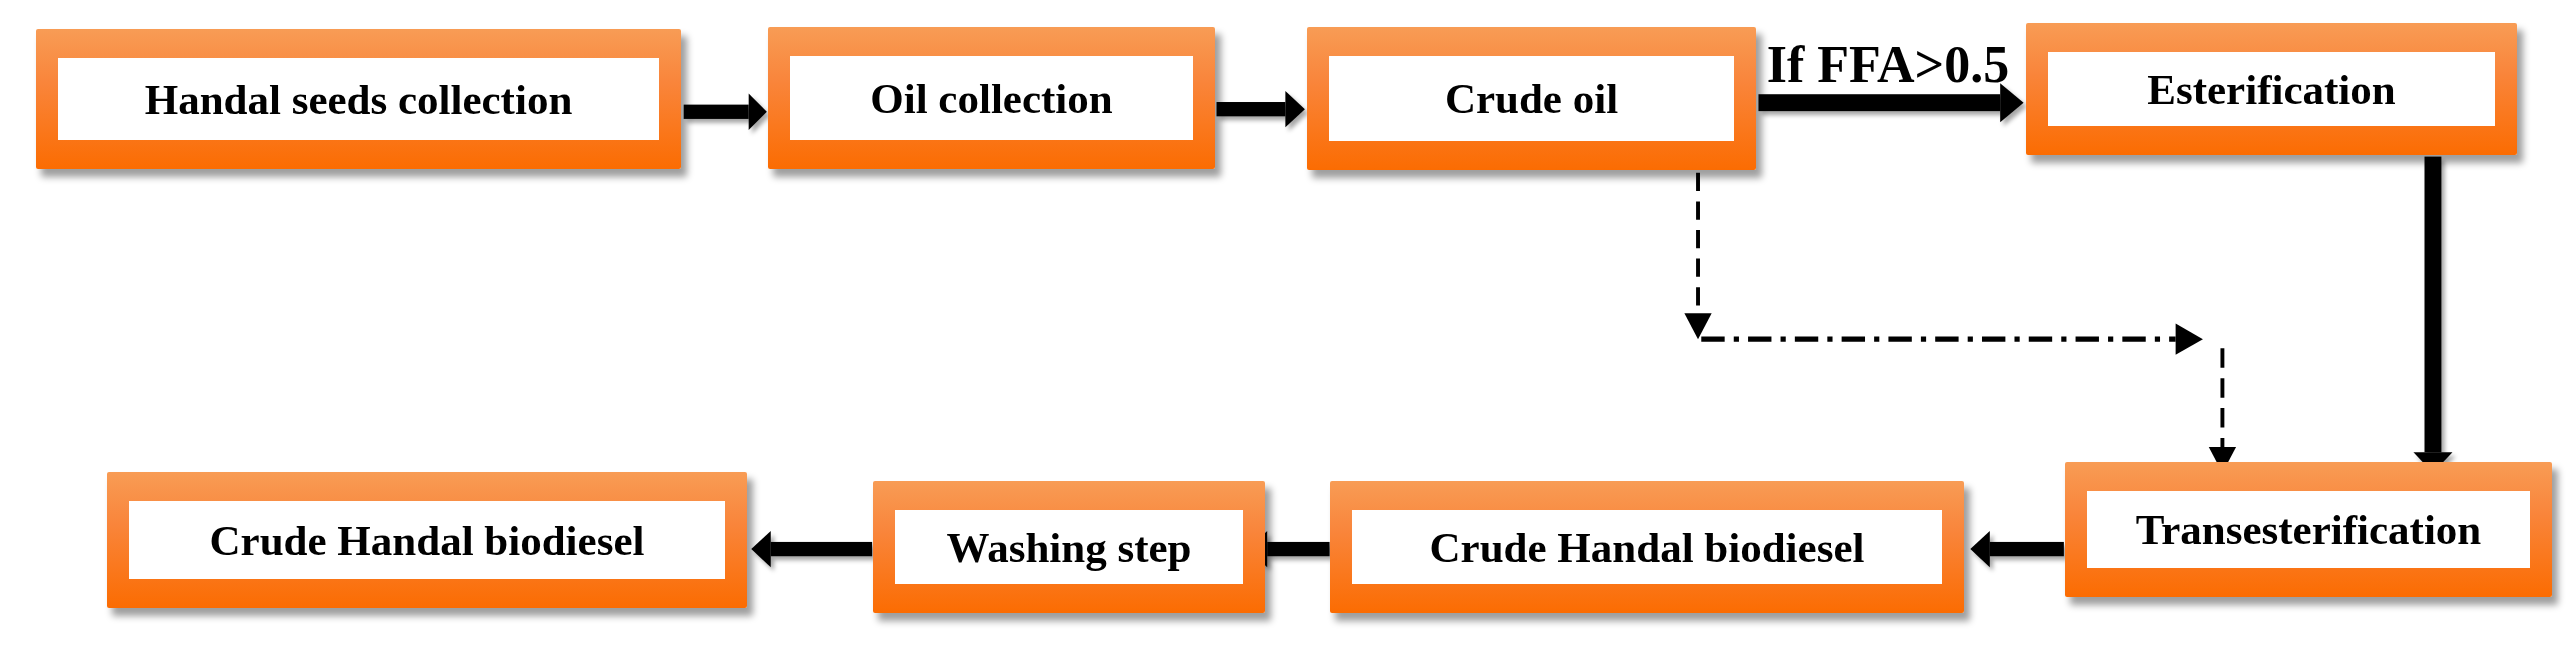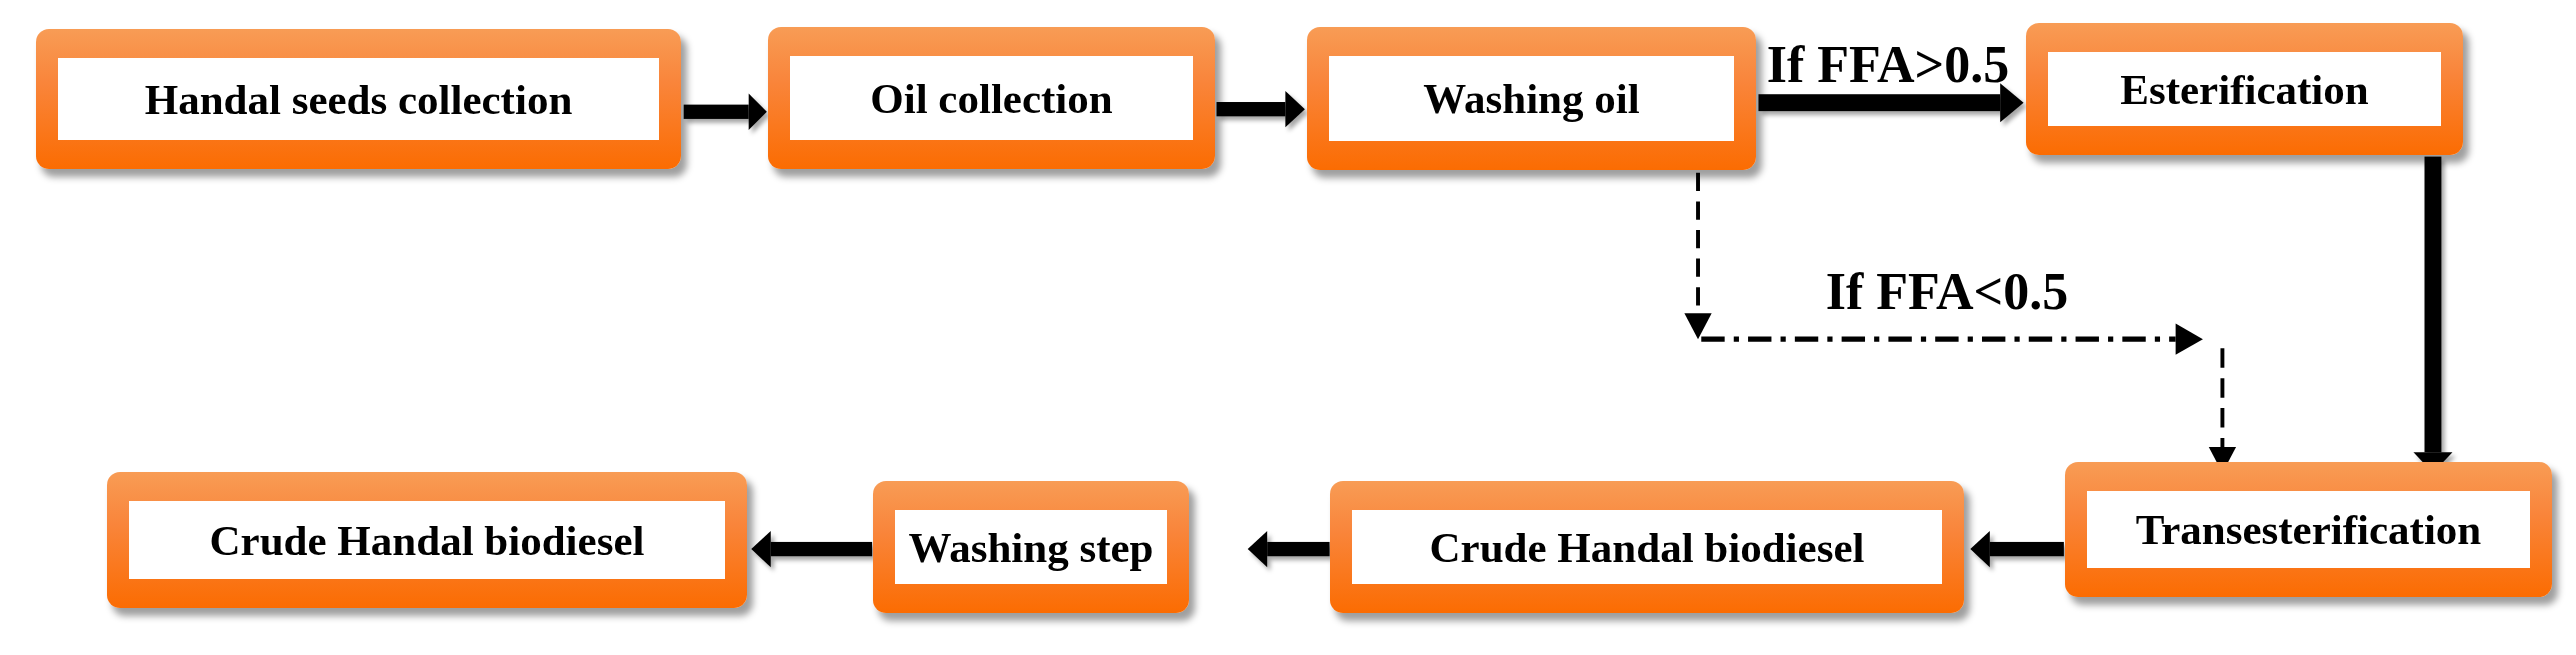--- a/index.html
+++ b/index.html
@@ -21,43 +21,43 @@
   }
   .canvas{position:absolute;inset:0;}
   .connectors{position:absolute;left:0;top:0;width:2576px;height:655px;}
   .connectors .solid{filter:drop-shadow(5px 6px 3px rgba(0,0,0,0.35));}
   .connectors rect,.connectors polygon{fill:var(--connector);}
   .connectors line{stroke:var(--connector);}
   .node{
     position:absolute;
     background:linear-gradient(180deg,var(--box-top) 0%,#F9853B 38%,var(--box-bottom) 100%);
     box-shadow:5.2px 7.8px 7.8px rgba(0,0,0,0.38);
-    border-radius:13px;
+    border-radius:2px;
     padding-left:16px;
   }
   .plate{
     position:absolute;
     inset:29px 22px;
     background:var(--box-plate);
     display:flex;align-items:center;justify-content:center;
   }
   .node-label{
     font-size:43px;
     font-weight:bold;
     color:var(--text);
     white-space:nowrap;
     line-height:1;
   }
   .n1{left:36px;  top:29px;  width:645px; height:140px;}
   .n2{left:768px;top:27px;  width:447px; height:142px;}
   .n3{left:1307px;top:27px;  width:449px; height:143px;}
-  .n4{left:2026px;top:23.4px;  width:437px; height:132px;}
+  .n4{left:2026px;top:23.4px;  width:491px; height:132px;}
   .n5{left:2065px;top:462px; width:487px; height:135px;}
   .n6{left:1330px;top:481px; width:634px; height:132px;font-family:Liberation Serif, serif;}
-  .n7{left:873px;top:481px; width:316px; height:132px;}
+  .n7{left:873px;top:481px; width:392px; height:132px;}
   .n8{left:107px; top:472px; width:640px; height:136px;}
   .edge-label{
     position:absolute;
     width:338px;
     text-align:center;
     font-size:52px;
     font-weight:bold;
     color:var(--text);
     white-space:nowrap;
     line-height:1;
@@ -124,21 +124,21 @@
   </div>
 
   <div class="node n2">
     <div class="plate">
       <span class="node-label">Oil collection</span>
     </div>
   </div>
 
   <div class="node n3">
     <div class="plate">
-      <span class="node-label">Washing oil</span>
+      <span class="node-label">Crude oil</span>
     </div>
   </div>
 
   <div class="node n4">
     <div class="plate">
       <span class="node-label">Esterification</span>
     </div>
   </div>
 
   <div class="node n5">
@@ -160,16 +160,15 @@
   </div>
 
   <div class="node n8">
     <div class="plate">
       <span class="node-label">Crude Handal biodiesel</span>
     </div>
   </div>
 
   <div class="edge-label" id="lbl-ffa-high">If FFA&gt;0.5</div>
 
-  <div class="edge-label" id="lbl-ffa-low">If FFA&lt;0.5</div>
 
 </div>
 
 
 </body></html>

